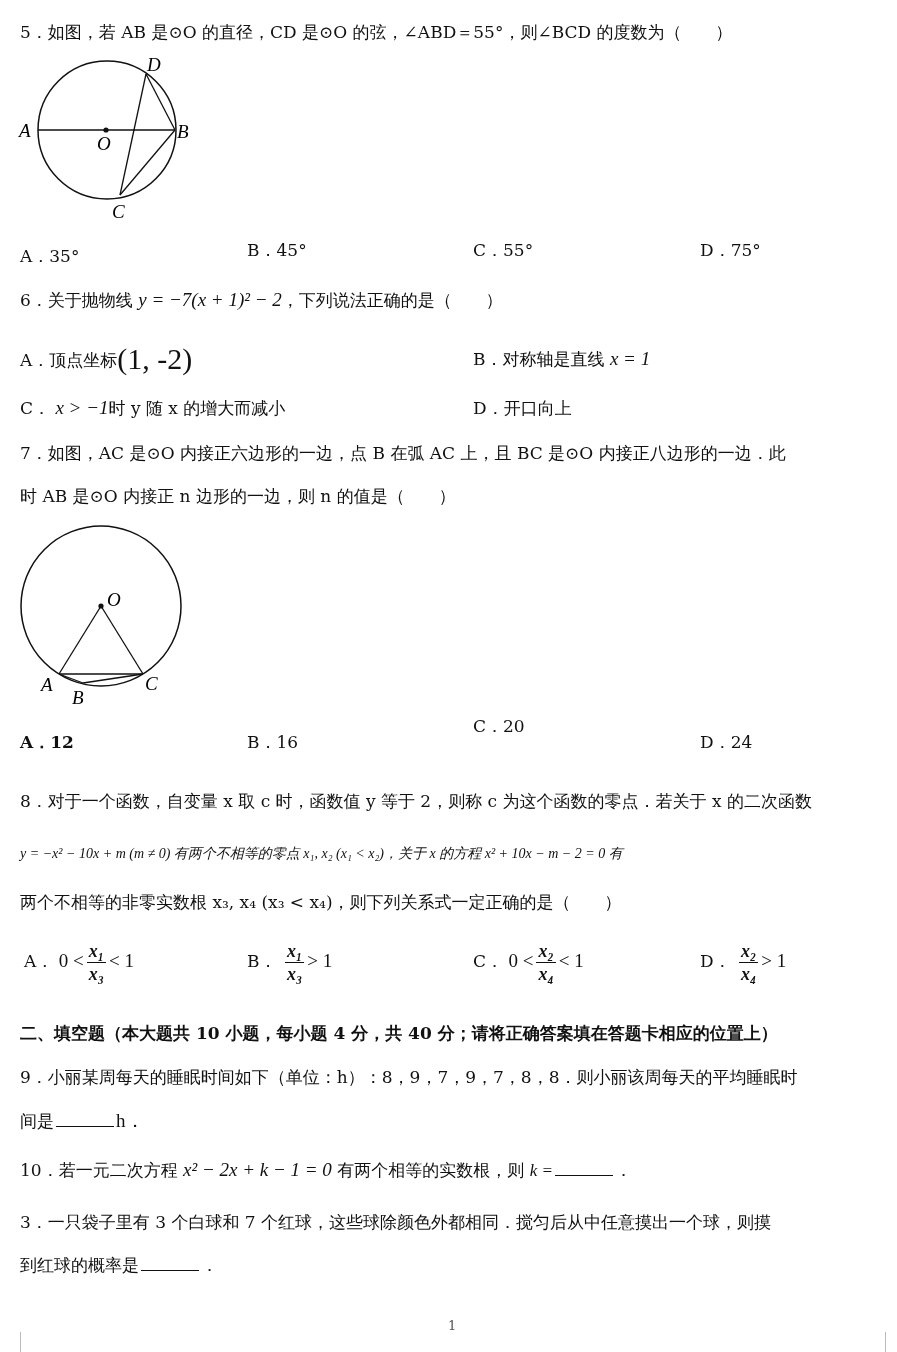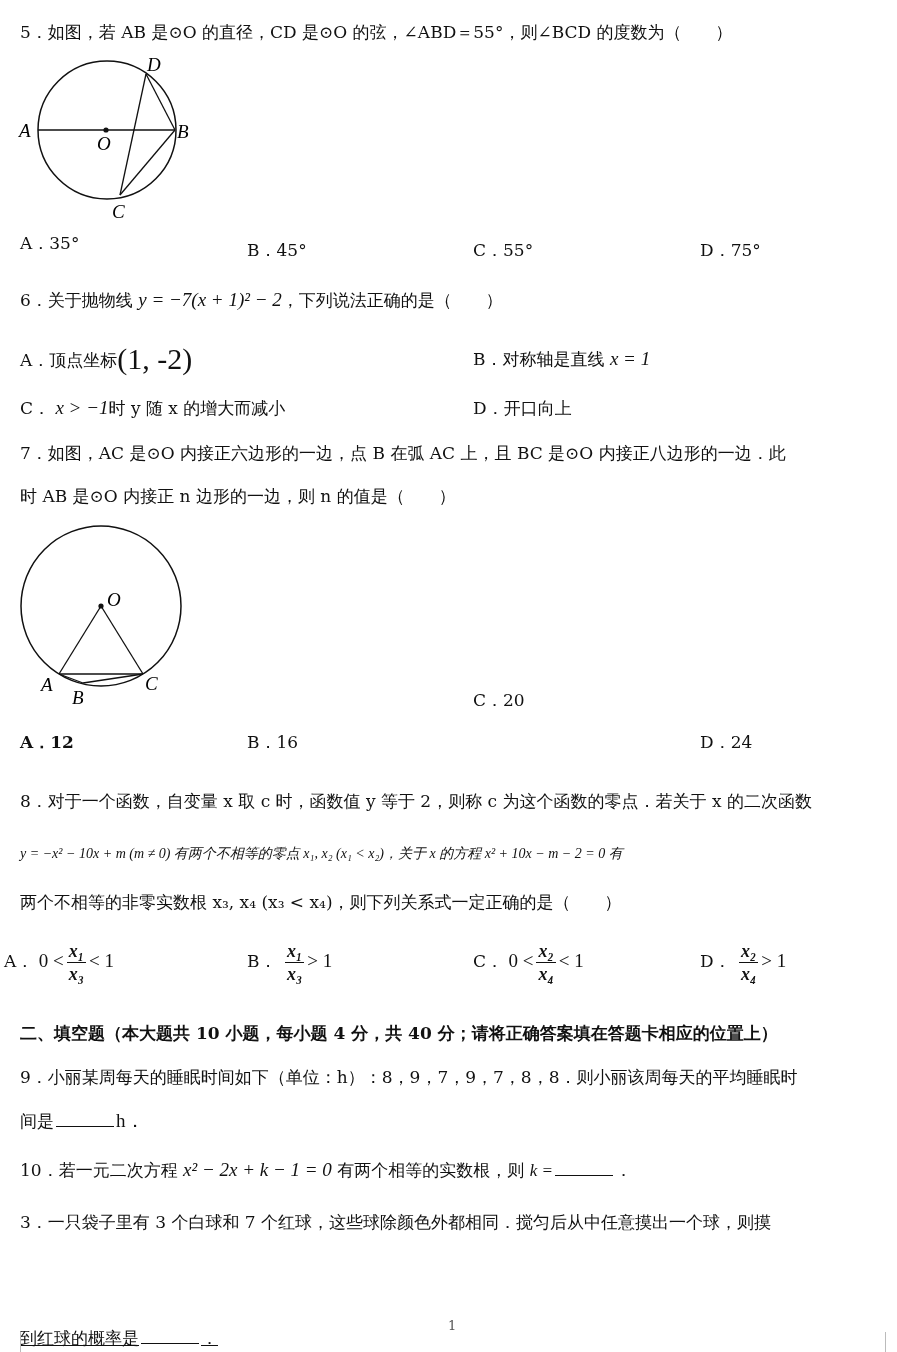--- a/index.html
+++ b/index.html
@@ -37,21 +37,21 @@
   <line x1="131" y1="22" x2="160" y2="78" stroke="#111" stroke-width="1.3"></line>
   <line x1="105" y1="143" x2="160" y2="78" stroke="#111" stroke-width="1.3"></line>
   <circle cx="91" cy="78" r="2.6" fill="#111"></circle>
   <text x="4" y="85">A</text>
   <text x="82" y="98">O</text>
   <text x="162" y="86">B</text>
   <text x="132" y="19">D</text>
   <text x="97" y="166">C</text>
 </svg>
 
-<div class="opt" style="left:20px; top:231px;"><span>A．</span><span>35°</span></div>
+<div class="opt" style="left:20px; top:244px;"><span>A．</span><span>35°</span></div>
 <div class="opt" style="left:247px; top:238px;"><span>B．</span><span>45°</span></div>
 <div class="opt" style="left:473px; top:238px;"><span>C．</span><span>55°</span></div>
 <div class="opt" style="left:700px; top:238px;"><span>D．</span><span>75°</span></div>
 
 <div class="abs line" style="top:288px;">
   <span>6．</span><span>关于抛物线</span>
   <span class="m it">y = −7(x + 1)² − 2</span><span>，下列说法正确的是（　　）</span>
 </div>
 
 <div class="opt" style="left:20px; top:347px;">
@@ -85,34 +85,34 @@
   <line x1="68" y1="159" x2="128" y2="150" stroke="#111" stroke-width="1.3"></line>
   <circle cx="86" cy="82" r="2.6" fill="#111"></circle>
   <text x="92" y="82">O</text>
   <text x="26" y="167">A</text>
   <text x="57" y="180">B</text>
   <text x="130" y="166">C</text>
 </svg>
 
 <div class="opt" style="left:20px; top:730px;font-weight:bold;"><span>A．</span><span>12</span></div>
 <div class="opt" style="left:247px; top:730px;"><span>B．</span><span>16</span></div>
-<div class="opt" style="left:473px; top:688px;"><span>C．</span><span>20</span></div>
+<div class="opt" style="left:473px; top:714px;"><span>C．</span><span>20</span></div>
 <div class="opt" style="left:700px; top:730px;"><span>D．</span><span>24</span></div>
 
 <div class="abs line" style="top:789px;">
   <span>8．</span><span>对于一个函数，自变量 x 取 c 时，函数值 y 等于 2，则称 c 为这个函数的零点．若关于 x 的二次函数</span>
 </div>
 <div class="abs line" style="top:840px;">
   <span class="m it" style="font-size:14px;">y = −x² − 10x + m (m ≠ 0) 有两个不相等的零点 x₁, x₂ (x₁ &lt; x₂)，关于 x 的方程 x² + 10x − m − 2 = 0 有</span>
 </div>
 <div class="abs line" style="top:890px;">
   <span>两个不相等的非零实数根 x₃, x₄ (x₃ &lt; x₄)，则下列关系式一定正确的是（　　）</span>
 </div>
 
-<div class="opt" style="left:4px; top:940px;">
+<div class="opt" style="left:24px; top:940px;">
   <span>A．</span>
   <span class="m">0 &lt;</span><span class="frac">
       <span class="num">x₁</span>
       <span class="den">x₃</span>
     </span><span class="m">&lt; 1</span>
 </div>
 <div class="opt" style="left:247px; top:940px;">
   <span>B．</span>
   <span class="frac">
       <span class="num">x₁</span>
@@ -146,19 +146,19 @@
 <div class="abs line" style="top:1158px;">
   <span>10．</span><span>若一元二次方程</span>
   <span class="m it">x² − 2x + k − 1 = 0</span>
   <span>有两个相等的实数根，则</span>
   <span class="it">k =</span><span class="blank"></span><span>．</span>
 </div>
 
 <div class="abs line" style="top:1210px;">
   <span>3．</span><span>一只袋子里有 3 个白球和 7 个红球，这些球除颜色外都相同．搅匀后从中任意摸出一个球，则摸</span>
 </div>
-<div class="abs line" style="top:1326px;text-decoration:underline;">
+<div class="abs line" style="top:1253px;">
   <span>到红球的概率是</span><span class="blank"></span><span>．</span>
 </div>
 
 <div class="abs pagenum" style="left:448px; top:1318px;">1</div>
 <div class="edge" style="left:20px;"></div>
 <div class="edge" style="left:885px;"></div>
 
 </body></html>

